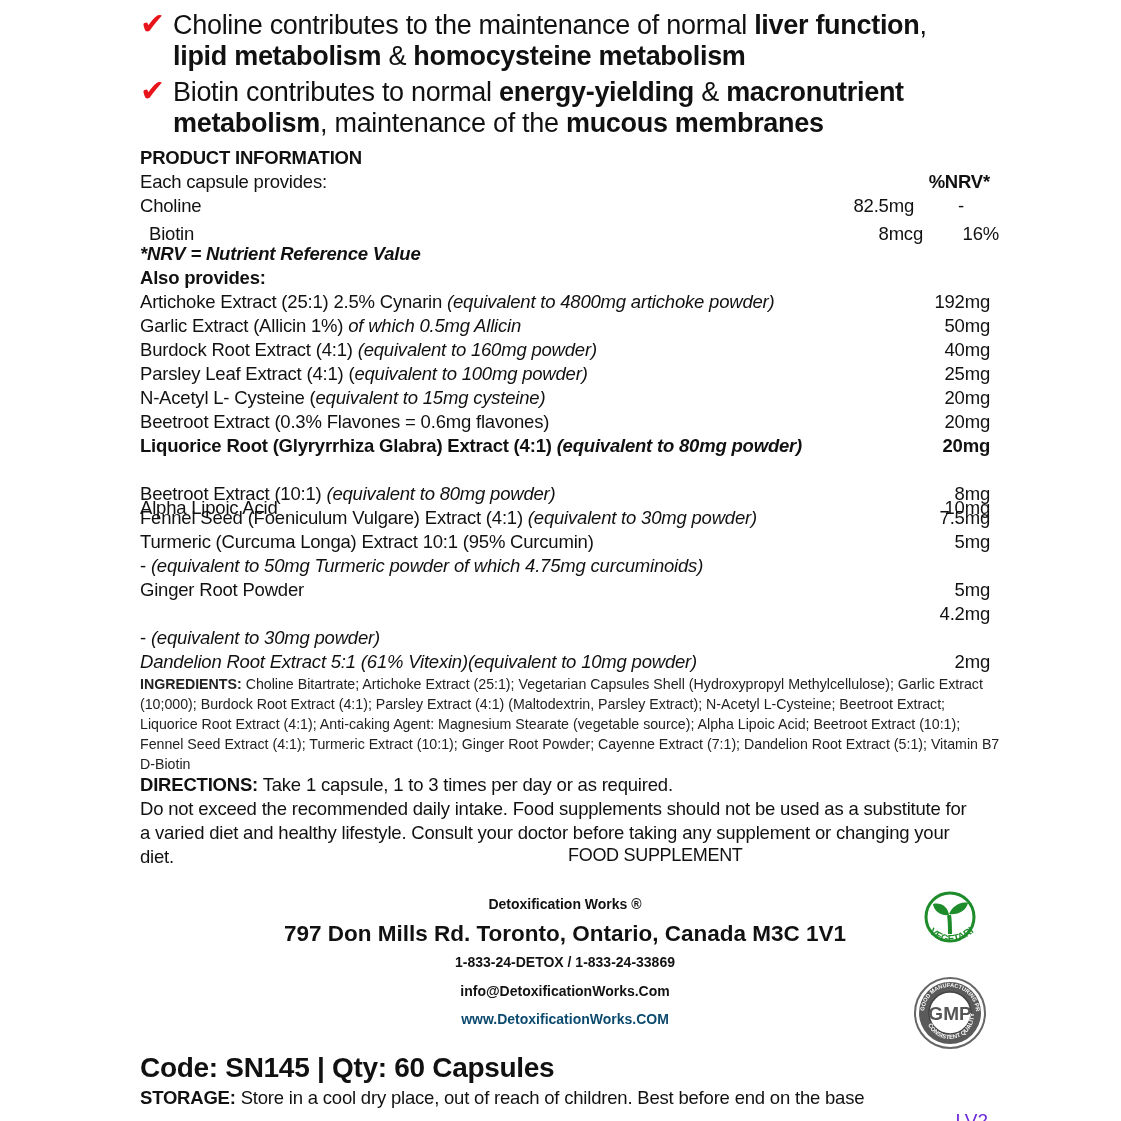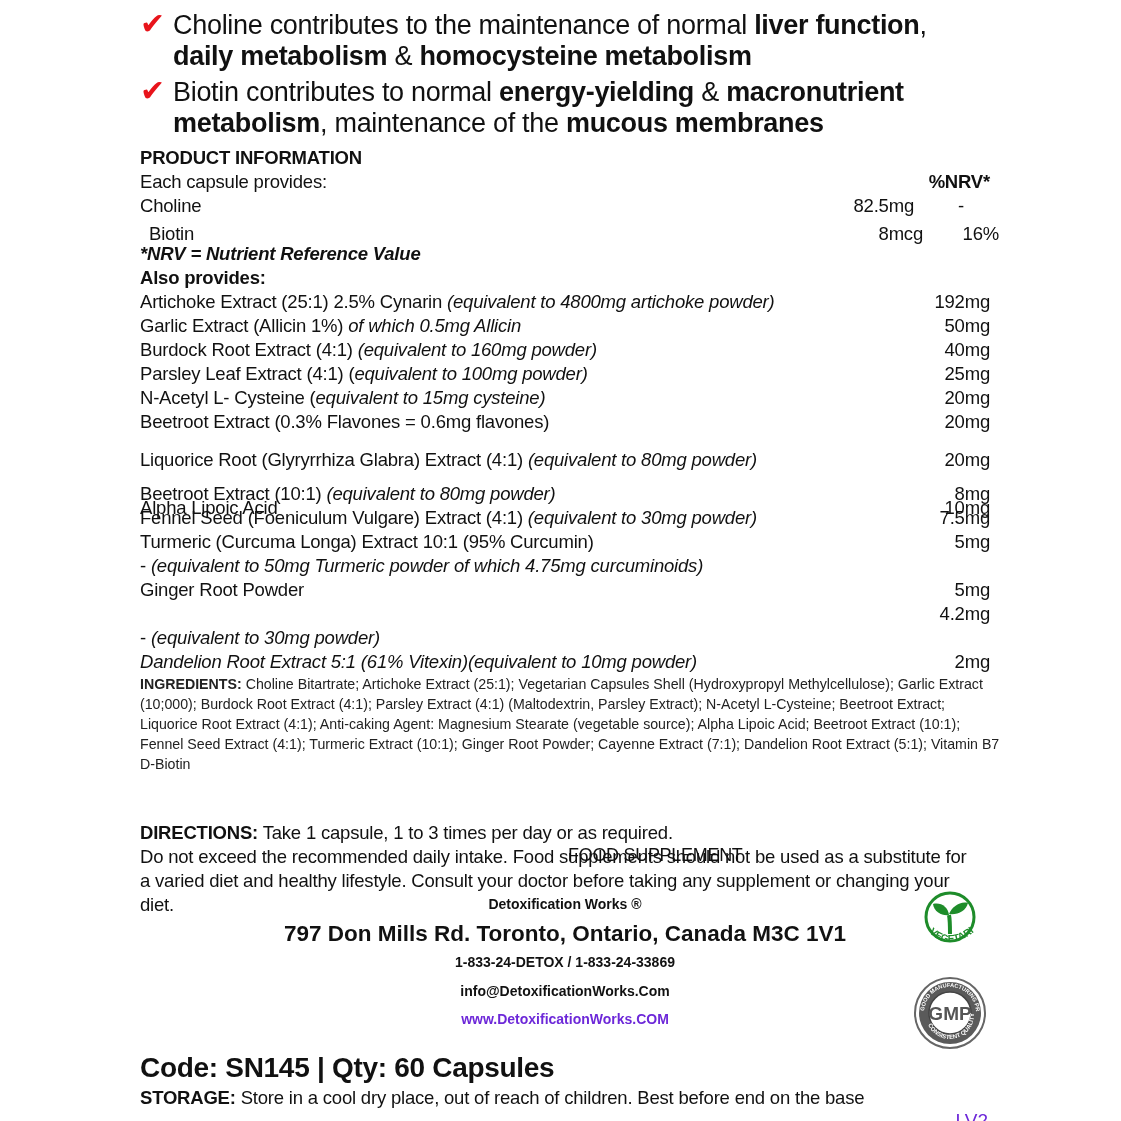--- a/index.html
+++ b/index.html
@@ -7,34 +7,34 @@
          font-family: "Liberation Sans", sans-serif; color: #111; }
   .claim { position: absolute; left: 140px; font-size: 27px; line-height: 33px; color: #111; letter-spacing: -0.3px; }
   .claim .check { color: #e8141b; font-size: 30px; display: inline-block; width: 33px; }
   .claim b { font-weight: bold; }
   .row { position: absolute; left: 140px; width: 850px; font-size: 18.5px; line-height: 24px; white-space: nowrap; letter-spacing: -0.2px; }
   .row .amt { position: absolute; right: 0; top: 0; }
   .row .amt2 { position: absolute; top: 0; }
   .bold { font-weight: bold; }
   .ital { font-style: italic; }
   .ingr { position: absolute; left: 140px; width: 860px; font-size: 14.2px; line-height: 20px; color: #222; }
-  .dir { position: absolute; left: 140px; width: 860px; font-size: 18.5px; line-height: 24px; letter-spacing: -0.2px; margin-top: 48px; }
+  .dir { position: absolute; left: 140px; width: 860px; font-size: 18.5px; line-height: 24px; letter-spacing: -0.2px; }
   .food { position: absolute; left: 568px; top: 845px; font-size: 18px; letter-spacing: -0.3px; }
   .contact { position: absolute; left: 240px; width: 650px; text-align: center; font-weight: bold; font-size: 14px; line-height: 29px; }
   .code { position: absolute; left: 140px; top: 1052px; font-size: 28px; font-weight: bold; letter-spacing: -0.3px; }
   .lv { position: absolute; right: 133px; top: 1110px; font-size: 19px; color: #6d28d9; }
   .storage { position: absolute; left: 140px; top: 1087px; font-size: 18.5px; letter-spacing: -0.2px; white-space: nowrap; }
   .badge { position: absolute; }
 </style>
 </head>
 <body>
 
 <div id="claims">
     <div class="claim" style="top: 7px;"><span class="check" style="color: rgb(232, 20, 27);">✔</span><span>Choline contributes to the maintenance of normal </span><b>liver function</b><span>,</span></div>
-    <div class="claim" style="top: 40px; left: 173px;"><b>daily metabolism</b><span> &amp; </span><b>homocysteine metabolism</b></div>
+    <div class="claim" style="top: 40px; left: 173px;"><b>lipid metabolism</b><span> &amp; </span><b>homocysteine metabolism</b></div>
     <div class="claim" style="top: 74px;"><span class="check" style="color: rgb(232, 20, 27);">✔</span><span>Biotin contributes to normal </span><b>energy-yielding</b><span> &amp; </span><b>macronutrient</b></div>
     <div class="claim" style="top: 107px; left: 173px;"><b>metabolism</b><span>, maintenance of the </span><b>mucous membranes</b></div>
   </div>
 
 <div class="row bold" style="top:146px;">PRODUCT INFORMATION</div>
 <div class="row" style="top:170px;">
   <span>Each capsule provides:</span>
   <span class="amt bold">%NRV*</span>
 </div>
 <div class="row" style="top:194px;">
@@ -50,21 +50,21 @@
 <div class="row bold ital" style="top:242px;">*NRV = Nutrient Reference Value</div>
 <div class="row bold" style="top:266px;">Also provides:</div>
 
 <div id="extras">
     <div class="row" style="top: 290px;"><span>Artichoke Extract (25:1) 2.5% Cynarin </span><span class="ital">(equivalent to 4800mg artichoke powder)</span><span class="amt">192mg</span></div>
     <div class="row" style="top: 314px;"><span>Garlic Extract (Allicin 1%) </span><span class="ital">of which 0.5mg Allicin</span><span class="amt">50mg</span></div>
     <div class="row" style="top: 338px;"><span>Burdock Root Extract (4:1) </span><span class="ital">(equivalent to 160mg powder)</span><span class="amt">40mg</span></div>
     <div class="row" style="top: 362px;"><span>Parsley Leaf Extract (4:1) (</span><span class="ital">equivalent to 100mg powder)</span><span class="amt">25mg</span></div>
     <div class="row" style="top: 386px;"><span>N-Acetyl L- Cysteine (</span><span class="ital">equivalent to 15mg cysteine)</span><span class="amt">20mg</span></div>
     <div class="row" style="top: 410px;"><span>Beetroot Extract (0.3% Flavones = 0.6mg flavones)</span><span class="amt">20mg</span></div>
-    <div class="row" style="top: 448px;"><span>Liquorice Root (Glyryrrhiza Glabra) Extract (4:1) </span><span class="ital">(equivalent to 80mg powder)</span><span class="amt">20mg</span></div>
+    <div class="row" style="top: 434px; font-weight: bold;"><span>Liquorice Root (Glyryrrhiza Glabra) Extract (4:1) </span><span class="ital">(equivalent to 80mg powder)</span><span class="amt">20mg</span></div>
     <div class="row" style="top: 448px; margin-top: 48px;"><span>Alpha Lipoic Acid</span><span class="amt">10mg</span></div>
     <div class="row" style="top: 482px;"><span>Beetroot Extract (10:1) </span><span class="ital">(equivalent to 80mg powder)</span><span class="amt">8mg</span></div>
     <div class="row" style="top: 506px;"><span>Fennel Seed (Foeniculum Vulgare) Extract (4:1) </span><span class="ital">(equivalent to 30mg powder)</span><span class="amt">7.5mg</span></div>
     <div class="row" style="top: 530px;"><span>Turmeric (Curcuma Longa) Extract 10:1 (95% Curcumin)</span><span class="amt">5mg</span></div>
     <div class="row" style="top: 554px;"><span>- </span><span class="ital">(equivalent to 50mg Turmeric powder of which 4.75mg curcuminoids)</span></div>
     <div class="row" style="top: 578px;"><span>Ginger Root Powder</span><span class="amt">5mg</span></div>
     <div class="row" style="top: 602px;"><span class="amt">4.2mg</span></div>
     <div class="row" style="top: 626px;"><span>- </span><span class="ital">(equivalent to 30mg powder)</span></div>
     <div class="row" style="top: 650px;"><span></span><span class="ital">Dandelion Root Extract 5:1 (61% Vitexin)(equivalent to 10mg powder)</span><span class="amt">2mg</span></div>
   </div>
@@ -73,21 +73,21 @@
 
 <div class="dir" style="top:773px;"><span class="bold">DIRECTIONS:</span><span> Take 1 capsule, 1 to 3 times per day or as required.</span></div>
 <div class="dir" style="top:797px; width:840px;">Do not exceed the recommended daily intake. Food supplements should not be used as a substitute for a varied diet and healthy lifestyle. Consult your doctor before taking any supplement or changing your diet.</div>
 
 <div class="food">FOOD SUPPLEMENT</div>
 
 <div class="contact" style="top:890px;">Detoxification Works ®</div>
 <div class="contact" style="top:919px; font-size:22.5px;">797 Don Mills Rd. Toronto, Ontario, Canada M3C 1V1</div>
 <div class="contact" style="top:948px;">1-833-24-DETOX / 1-833-24-33869</div>
 <div class="contact" style="top:977px;">info@DetoxificationWorks.Com</div>
-<div class="contact" id="website" style="top: 1005px; color: #6d28d9;">www.DetoxificationWorks.COM</div>
+<div class="contact" id="website" style="top: 1005px; color: #0c4a6e;">www.DetoxificationWorks.COM</div>
 
 <div class="badge" style="left:916px; top:888px; width:70px; height:70px;">
   <svg width="70" height="70" viewBox="0 0 70 70">
     <circle cx="34" cy="29" r="24" fill="none" stroke="#1e8c2a" stroke-width="3"></circle>
     <path d="M34 46 C34 38 34 32 33 27" stroke="#1e8c2a" stroke-width="4" fill="none"></path>
     <path d="M33 27 C26 28 18 24 17 16 C25 14 32 19 33 27 Z" fill="#1e8c2a"></path>
     <path d="M33 26 C36 19 44 13 52 15 C50 23 42 27 33 26 Z" fill="#1e8c2a"></path>
     <path id="vegArc" d="M10 42 Q34 66 60 42" fill="none"></path>
     <text font-family="Liberation Sans, sans-serif" font-weight="bold" font-size="10" fill="#1e8c2a">
       <textPath href="#vegArc" startOffset="4">VEGETARIAN</textPath>

